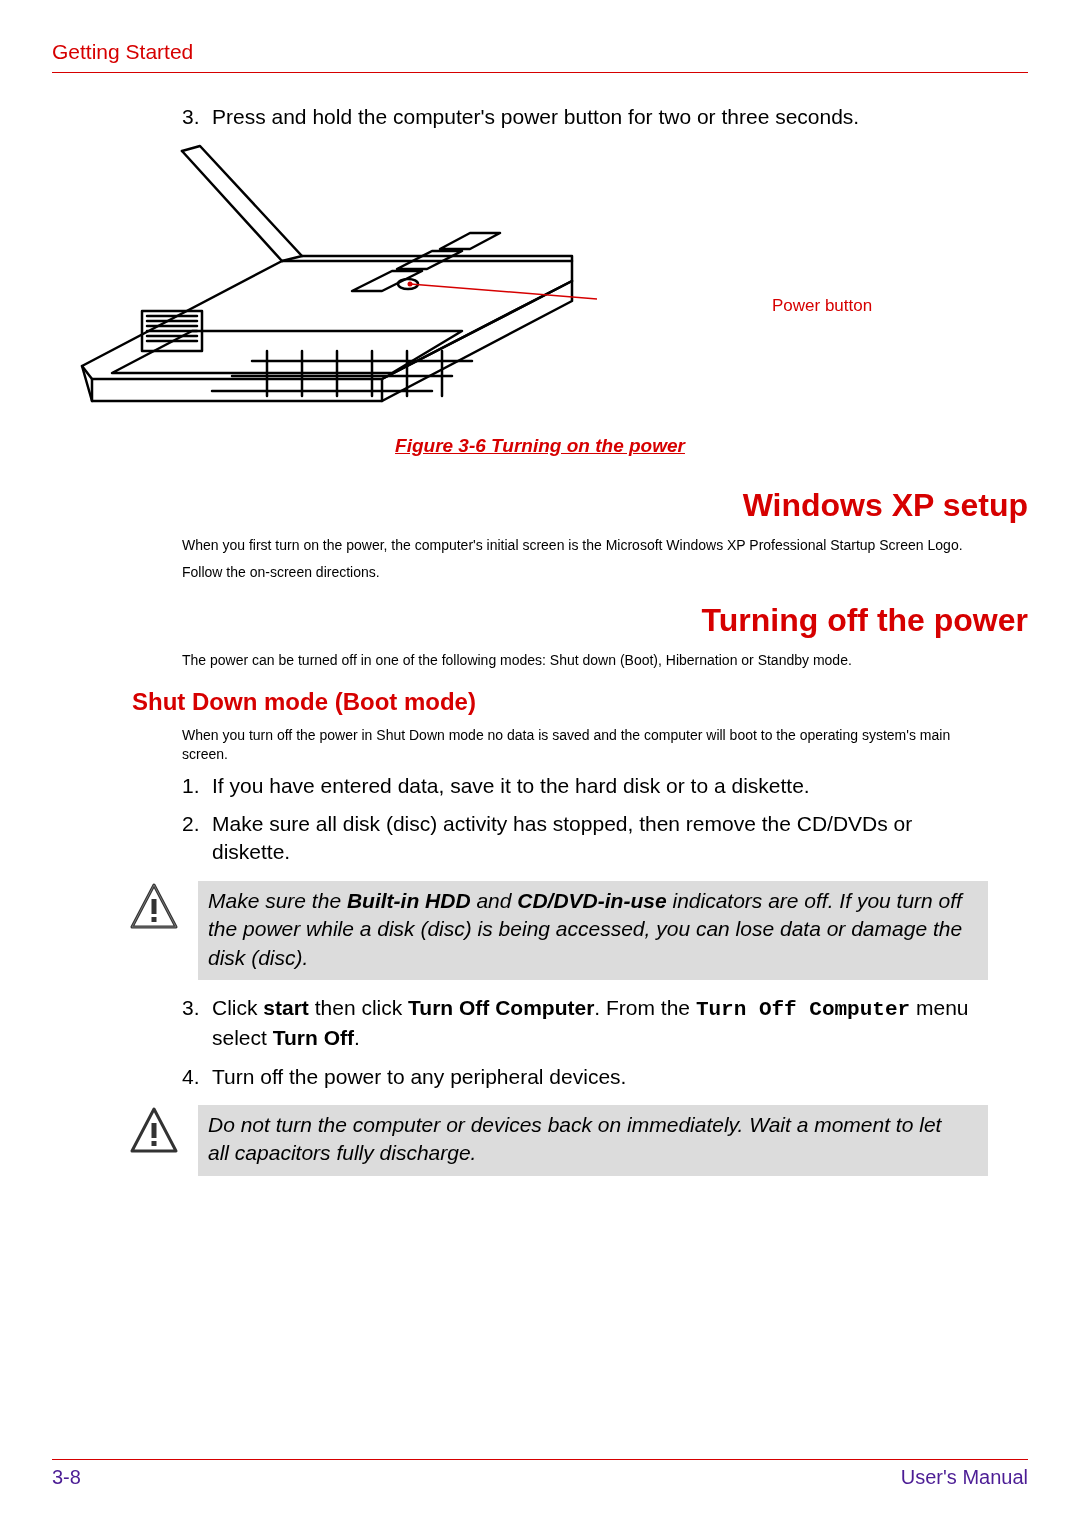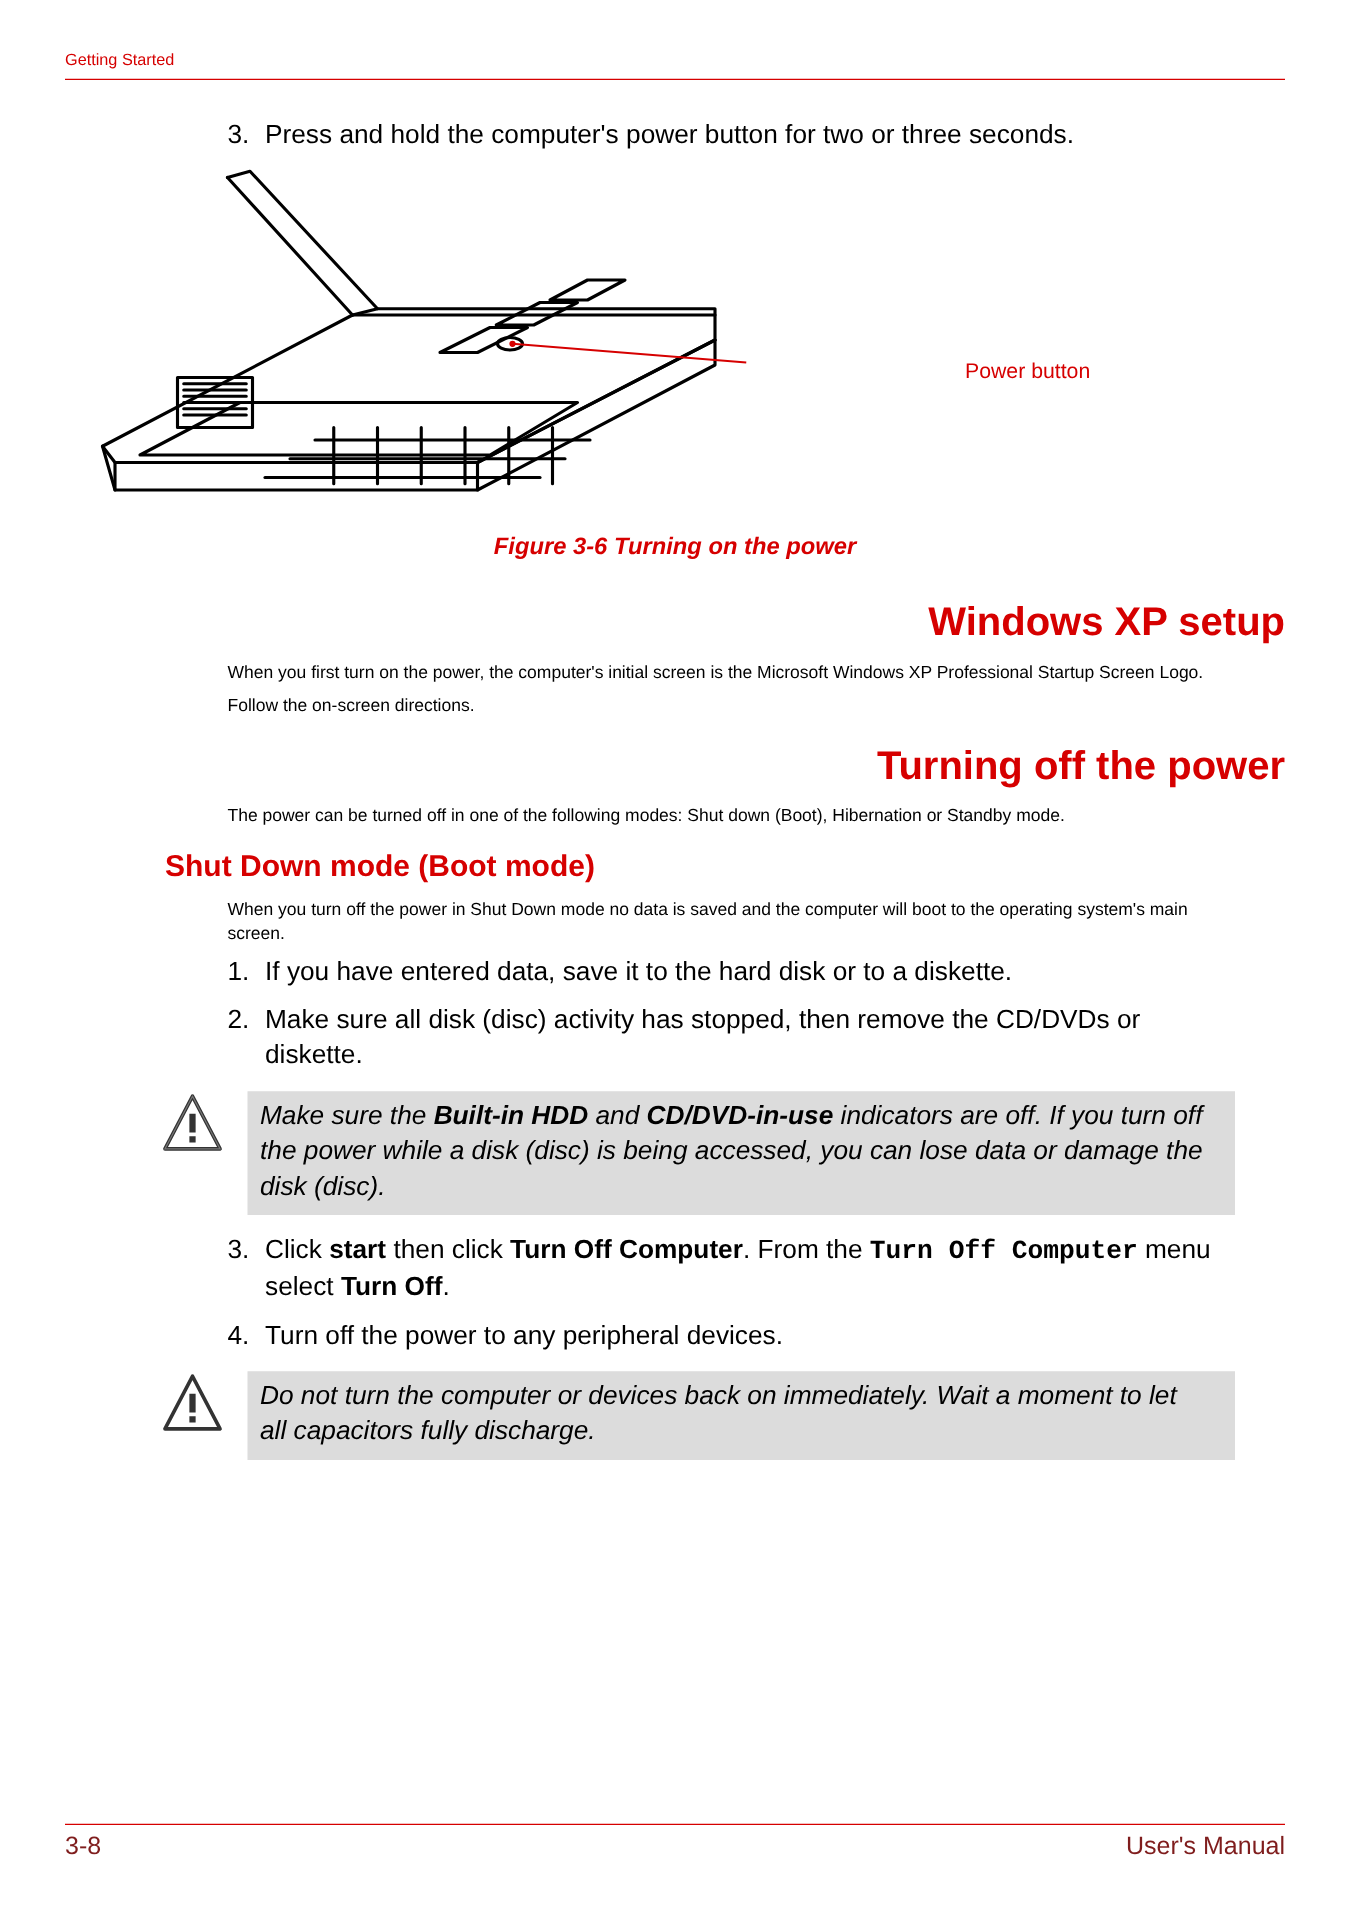--- a/index.html
+++ b/index.html
@@ -13,21 +13,21 @@
     position: relative;
   }
   .page {
     padding: 40px 52px 60px 52px;
     box-sizing: border-box;
     height: 100%;
     position: relative;
   }
   .header-section {
     color: #d60000;
-    font-size: 13px;
+    font-size: 21px;
     margin-bottom: 8px;
   }
   .hr {
     border: none;
     border-top: 1.5px solid #d60000;
     margin: 0 0 30px 0;
   }
   .step-row {
     display: flex;
     margin-left: 130px;
@@ -54,20 +54,21 @@
     top: 155px;
     white-space: nowrap;
   }
   .figure-caption {
     color: #d60000;
     font-style: italic;
     font-weight: bold;
     font-size: 19px;
     text-align: center;
     margin: 10px 0 30px 0;
+    text-decoration: underline;
   }
   .h1-red {
     color: #d60000;
     font-size: 32px;
     font-weight: bold;
     margin: 20px 0 12px 0;
     text-align: right;
   }
   .h2-red {
     color: #d60000;
@@ -106,21 +107,21 @@
     left: 52px; right: 52px; bottom: 40px;
   }
   .footer-hr {
     border: none;
     border-top: 1.5px solid #d60000;
     margin-bottom: 6px;
   }
   .footer-row {
     display: flex;
     justify-content: space-between;
-    color: #7f1d1d;
+    color: #4c1d95;
     font-size: 20px;
   }
   .mono { font-family: "Courier New", monospace; }
 </style>
 </head>
 <body>
 
 <div class="page">
 
   <div class="header-section">Getting Started</div>

